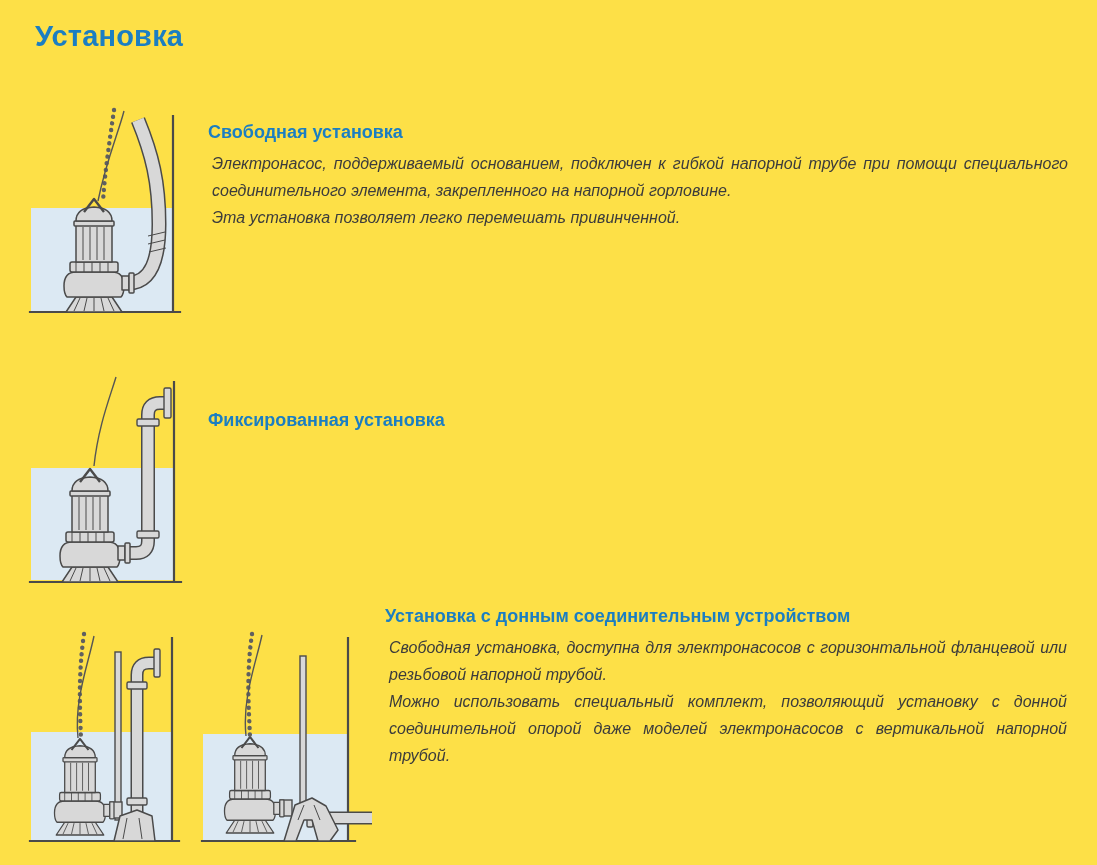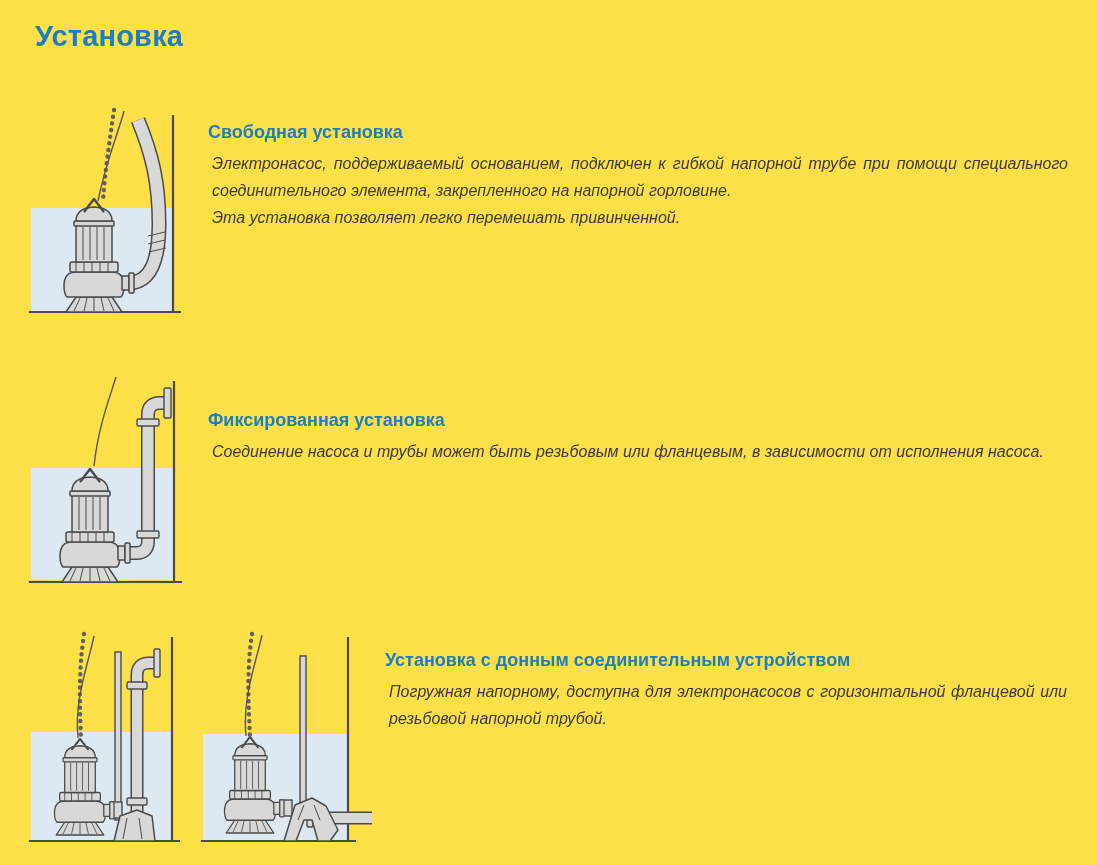--- a/index.html
+++ b/index.html
@@ -5,21 +5,21 @@
   html,body{margin:0;padding:0;background:#ffffff;}
   .page{position:relative;width:1097px;height:865px;background:#fde047;overflow:hidden;
         font-family:"Liberation Sans", sans-serif;color:#3c3c3c;}
   .title{position:absolute;left:35px;top:20px;margin:0;font-size:29px;font-weight:700;
          color:#1b7ec2;letter-spacing:0.2px;}
   .txt{position:absolute;}
   .txt h2{margin:0 0 7px 0;font-size:18px;font-weight:700;color:#1b7ec2;}
   .txt p{margin:0;padding-left:4px;font-size:16px;line-height:27px;text-align:justify;font-style:italic;}
   .txt1{left:208px;top:122px;width:860px;}
   .txt2{left:208px;top:383px;width:862px;margin-top:27px;}
-  .txt3{left:385px;top:650px;width:682px;}
+  .txt3{left:385px;top:606px;width:682px;}
   .illus{position:absolute;}
   .illus1{left:28px;top:106px;}
   .illus2{left:28px;top:372px;}
   .illus3{left:28px;top:630px;}
   .illus4{left:200px;top:630px;}
   
   svg .water{fill:#dce9f3;stroke:none;}
   svg .tank{stroke:#4a4a4a;stroke-width:2.2;fill:none;stroke-linecap:square;}
   svg .pump{stroke:#4a4a4a;stroke-width:1.5;fill:#d8d8d8;stroke-linejoin:round;}
   svg .thin{stroke:#4a4a4a;stroke-width:1;fill:none;}
@@ -87,21 +87,20 @@
         <rect class="flange" x="109" y="47" width="22" height="7" rx="1.5"></rect>
         <rect class="flange" x="109" y="159" width="22" height="7" rx="1.5"></rect>
       </g>
       <use href="#pump-sym" transform="translate(62,210)"></use>
       <path class="cable" d="M66,94 C70,55 82,25 88,5"></path>
     </svg>
   </div>
 
   <div class="txt txt2">
     <h2>Фиксированная установка</h2>
-    <p>Соединение насоса и трубы может быть резьбовым или фланцевым, в зависимости от исполнения насоса.</p>
   </div>
 
   <div class="illus illus3">
     <svg width="160" height="218" viewBox="0 0 160 218">
       <rect class="water" x="3" y="102" width="141" height="109"></rect>
       <path class="tank" d="M144,8 L144,211 M2,211 L151,211"></path>
       <rect class="flange" x="87" y="22" width="6" height="168"></rect>
       <g>
         <path class="pipe-o" stroke-width="13" d="M109,188 L109,45 Q109,33 121,33 L127,33"></path>
         <path class="pipe-i" stroke-width="10" d="M109,188 L109,45 Q109,33 121,33 L127,33"></path>
@@ -136,16 +135,17 @@
         <path class="thin" d="M98,190 L104,175 M120,190 L114,175"></path>
       </g>
       <use href="#pump-sym" transform="translate(50,203) scale(0.85)"></use>
       <path class="chain" d="M52,4 C46,45 49,80 50,108"></path>
       <path class="cable" d="M46,106 C42,68 56,33 62,5"></path>
     </svg>
   </div>
 
   <div class="txt txt3">
     <h2>Установка с донным соединительным устройством</h2>
-    <p>Погружная напорному, доступна для электронасосов с горизонтальной фланцевой или резьбовой напорной трубой.</p>
+    <p>Свободная установка, доступна для электронасосов с горизонтальной фланцевой или резьбовой напорной трубой.</p>
+    <p>Можно использовать специальный комплект, позволяющий установку с донной соединительной опорой даже моделей электронасосов с вертикальной напорной трубой.</p>
   </div>
 
 </div>
 
 </body></html>

